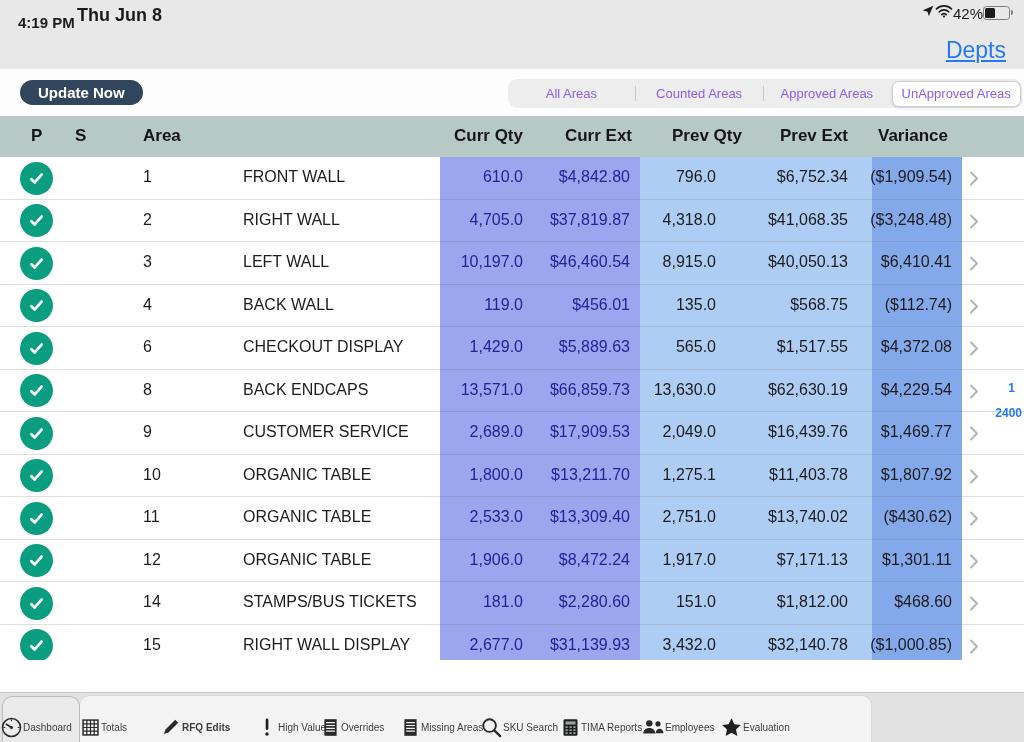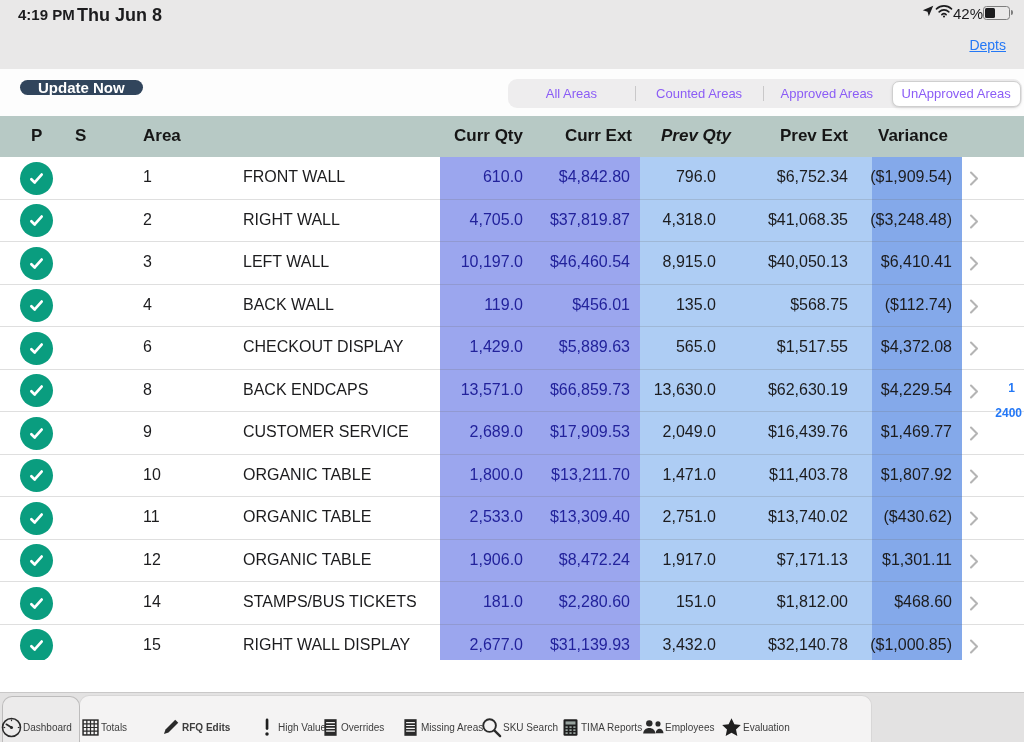--- a/index.html
+++ b/index.html
@@ -4,47 +4,47 @@
 <style>
   html,body{margin:0;padding:0;}
   body{
     width:1024px;height:742px;position:relative;overflow:hidden;
     font-family:"Liberation Sans",sans-serif;background:#ffffff;
     -webkit-font-smoothing:antialiased;
   }
   
   .top-zone{position:absolute;top:0;left:0;width:1024px;height:69px;background:#e9e8e8;}
   .status-bar{position:absolute;top:0;left:0;width:1024px;height:28px;}
-  .sb-time{position:absolute;left:18px;top:6px;font-size:15px;font-weight:bold;color:#1c1c1e;text-align:center;}
+  .sb-time{position:absolute;left:18px;top:14px;font-size:15px;font-weight:bold;color:#1c1c1e;text-align:center;}
   .sb-date{position:absolute;left:77px;top:5px;font-size:18px;font-weight:bold;color:#1c1c1e;}
   .sb-right{position:absolute;right:14px;top:4px;display:flex;align-items:center;gap:0;}
   .sb-batt-pct{font-size:15px;color:#1c1c1e;}
   .battery{position:relative;width:25px;height:12px;border:1px solid #7d7d7d;border-radius:3.5px;display:inline-block;}
   .battery .fill{position:absolute;left:1px;top:1px;bottom:1px;width:40%;background:#1c1c1e;border-radius:1.5px;}
   .battery .nub{position:absolute;right:-3.5px;top:3px;width:2px;height:5px;background:#7d7d7d;border-radius:0 2px 2px 0;}
-  .depts-link{position:absolute;right:18px;top:37px;font-size:14px;color:var(--accent,#2478f6);cursor:pointer;text-decoration:underline;}
+  .depts-link{position:absolute;right:18px;top:37px;font-size:23px;color:var(--accent,#2478f6);cursor:pointer;text-decoration:underline;}
   
   .toolbar{position:absolute;top:69px;left:0;width:1024px;height:47px;background:#fdfdfd;}
-  .update-btn{position:absolute;left:20px;top:11px;height:15px;padding:0 18px;
+  .update-btn{position:absolute;left:20px;top:11px;height:25px;padding:0 18px;
     background:var(--btn,#31455c);color:#fff;font-size:15px;font-weight:bold;
     border:none;border-radius:15px;display:flex;align-items:center;cursor:pointer;font-family:inherit;}
   .seg{position:absolute;right:2px;top:10px;width:514px;height:29px;background:#eeedee;border-radius:9px;
     display:flex;align-items:stretch;}
   .seg-item{flex:1;display:flex;align-items:center;justify-content:center;font-size:13px;color:#8b5cf6;
     position:relative;cursor:pointer;border-radius:7px;}
   .seg-item.selected{background:#ffffff;border:0.5px solid #cfcfcf;margin:1.5px;font-weight:500;
     box-shadow:0 1px 3px rgba(0,0,0,0.12);}
   .seg-sep{width:1px;background:#c9c8c9;margin:7px 0;}
   
   .thead{position:absolute;top:116px;left:0;width:1024px;height:41px;background:var(--headbg,#b7c9c5);}
   .thead span{position:absolute;top:10px;font-size:17px;font-weight:bold;color:#161616;}
   .h-p{left:31px;} .h-s{left:75px;} .h-area{left:143px;}
   .h-cq{left:430px;width:93px;text-align:right;}
   .h-ce{left:535px;width:97px;text-align:right;}
-  .h-pq{left:652px;width:88px;text-align:center;font-style:italic;}
+  .h-pq{left:672px;width:88px;text-align:left;}
   .h-pe{left:748px;width:100px;text-align:right;}
   .h-var{left:878px;}
   .tbody{position:absolute;top:157px;left:0;width:1024px;height:503px;overflow:hidden;background:#fff;}
   .band{position:absolute;top:0;bottom:0;z-index:0;}
   .band.curr{left:440px;width:200px;background:var(--bandcurr,#9ba6ee);}
   .band.prev{left:640px;width:232px;background:var(--bandprev,#aecdf4);}
   .band.var{left:872px;width:90px;background:var(--bandvar,#84a9ea);}
   .trow{position:relative;z-index:1;height:42.5px;box-sizing:border-box;border-bottom:1px solid rgba(110,110,110,0.22);}
   .trow .cell{position:absolute;top:11px;font-size:16px;color:#1c1c1e;white-space:nowrap;}
   .check{position:absolute;left:20px;top:4.5px;width:33px;height:33px;border-radius:50%;
@@ -247,21 +247,21 @@
     <div class="trow">
     <span class="check">
         <svg width="19" height="19" viewBox="0 0 24 24">
           <path d="M5.5 13l4.2 4L18.5 7" fill="none" stroke="#fff" stroke-width="3.4" stroke-linecap="round" stroke-linejoin="round"></path>
         </svg>
       </span>
     <span class="cell num">10</span>
     <span class="cell name">ORGANIC TABLE</span>
     <span class="cell q">1,800.0</span>
     <span class="cell e">$13,211.70</span>
-    <span class="cell pq">1,471.0</span>
+    <span class="cell pq">1,275.1</span>
     <span class="cell pe">$11,403.78</span>
     <span class="cell var">$1,807.92</span>
     <span class="chev"><svg width="10" height="17" viewBox="0 0 10 17">
           <path d="M2 2.5l6 6-6 6" fill="none" stroke="#b4b4b4" stroke-width="2.1" stroke-linecap="round" stroke-linejoin="round"></path>
         </svg></span>
   </div>
     <div class="trow">
     <span class="check">
         <svg width="19" height="19" viewBox="0 0 24 24">
           <path d="M5.5 13l4.2 4L18.5 7" fill="none" stroke="#fff" stroke-width="3.4" stroke-linecap="round" stroke-linejoin="round"></path>

